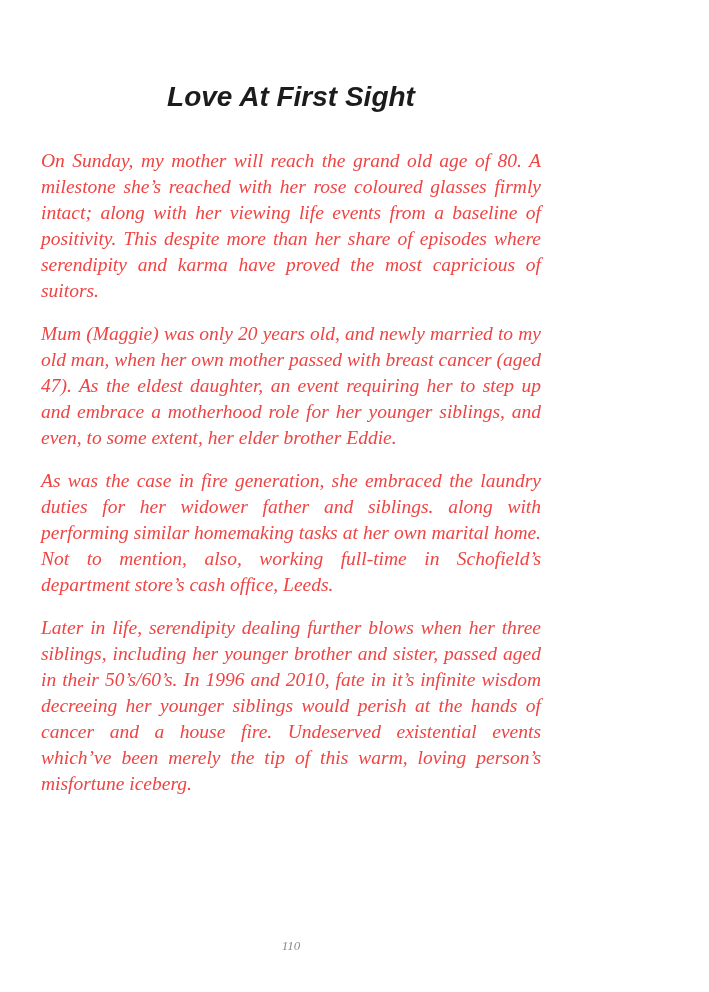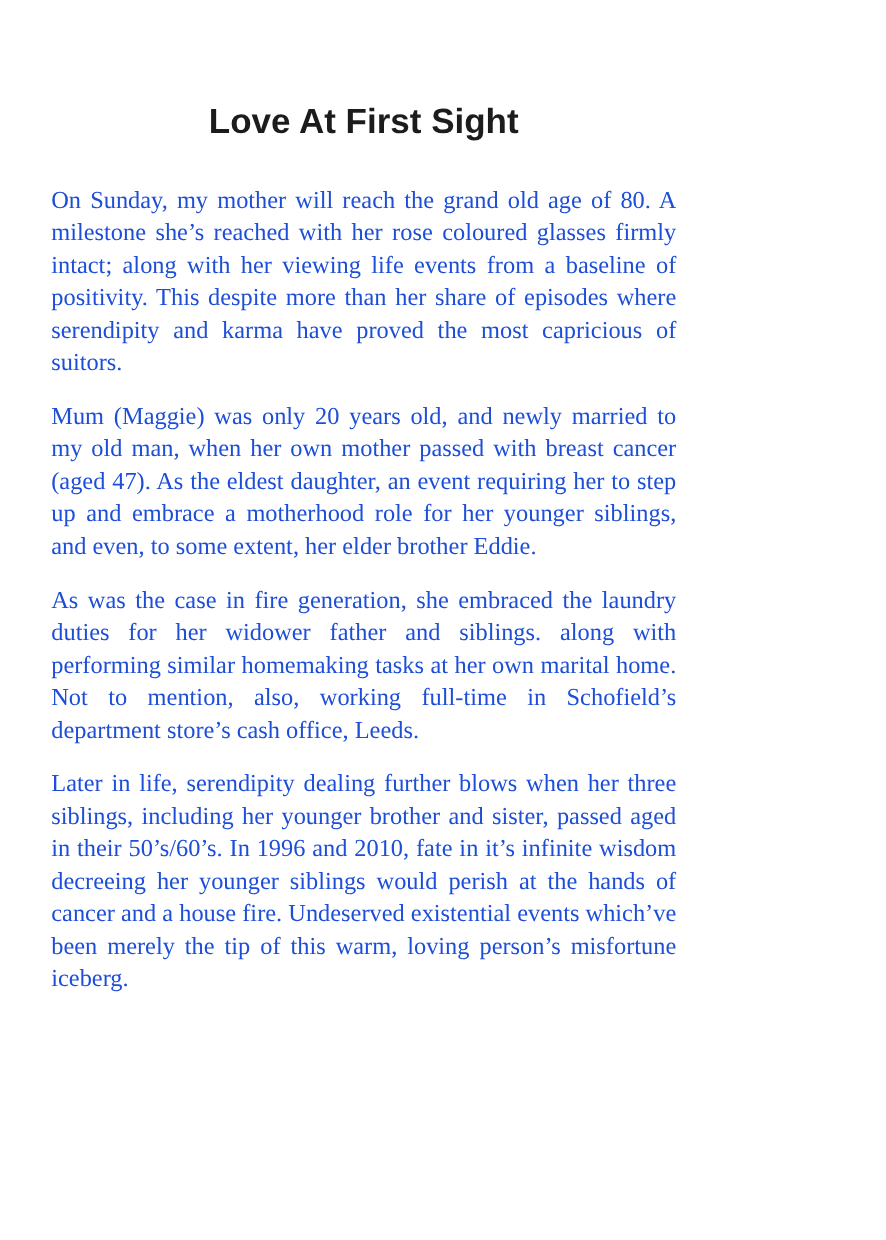--- a/index.html
+++ b/index.html
@@ -7,39 +7,40 @@
     padding: 0;
     background: #ffffff;
   }
   .page {
     position: relative;
     width: 582px;
     height: 992px;
     background: #ffffff;
     overflow: hidden;
     box-sizing: border-box;
+    font-style: italic;
   }
   .title {
     margin: 0;
     padding-top: 78px;
     text-align: center;
     font-family: "Liberation Sans", "DejaVu Sans", sans-serif;
     font-weight: 700;
     font-size: 28px;
     line-height: 37px;
     letter-spacing: 0px;
     color: #1c1c1c;
   }
   .body-text {
     width: 500px;
     margin: 33px auto 0 auto;
     font-family: "Liberation Serif", "DejaVu Serif", serif;
     font-size: 19.5px;
     line-height: 26px;
-    color: #1d4ed8;
+    color: #ef4444;
     text-align: justify;
   }
   .body-text p {
     margin: 0 0 17px 0;
   }
   .body-text p:last-child {
     margin-bottom: 0;
   }
   .page-number {
     position: absolute;
@@ -58,13 +59,14 @@
 <div class="page">
   <h1 class="title">Love At First Sight</h1>
 
   <div class="body-text">
     <p>On Sunday, my mother will reach the grand old age of 80. A milestone she’s reached with her rose coloured glasses firmly intact; along with her viewing life events from a baseline of positivity. This despite more than her share of episodes where serendipity and karma have proved the most capricious of suitors.</p>
     <p>Mum (Maggie) was only 20 years old, and newly married to my old man, when her own mother passed with breast cancer (aged 47). As the eldest daughter, an event requiring her to step up and embrace a motherhood role for her younger siblings, and even, to some extent, her elder brother Eddie.</p>
     <p>As was the case in fire generation, she embraced the laundry duties for her widower father and siblings. along with performing similar homemaking tasks at her own marital home. Not to mention, also, working full-time in Schofield’s department store’s cash office, Leeds.</p>
     <p>Later in life, serendipity dealing further blows when her three siblings, including her younger brother and sister, passed aged in their 50’s/60’s. In 1996 and 2010, fate in it’s infinite wisdom decreeing her younger siblings would perish at the hands of cancer and a house fire. Undeserved existential events which’ve been merely the tip of this warm, loving person’s misfortune iceberg.</p>
   </div>
 
+  <div class="page-number">110</div>
 </div>
 
 </body></html>

